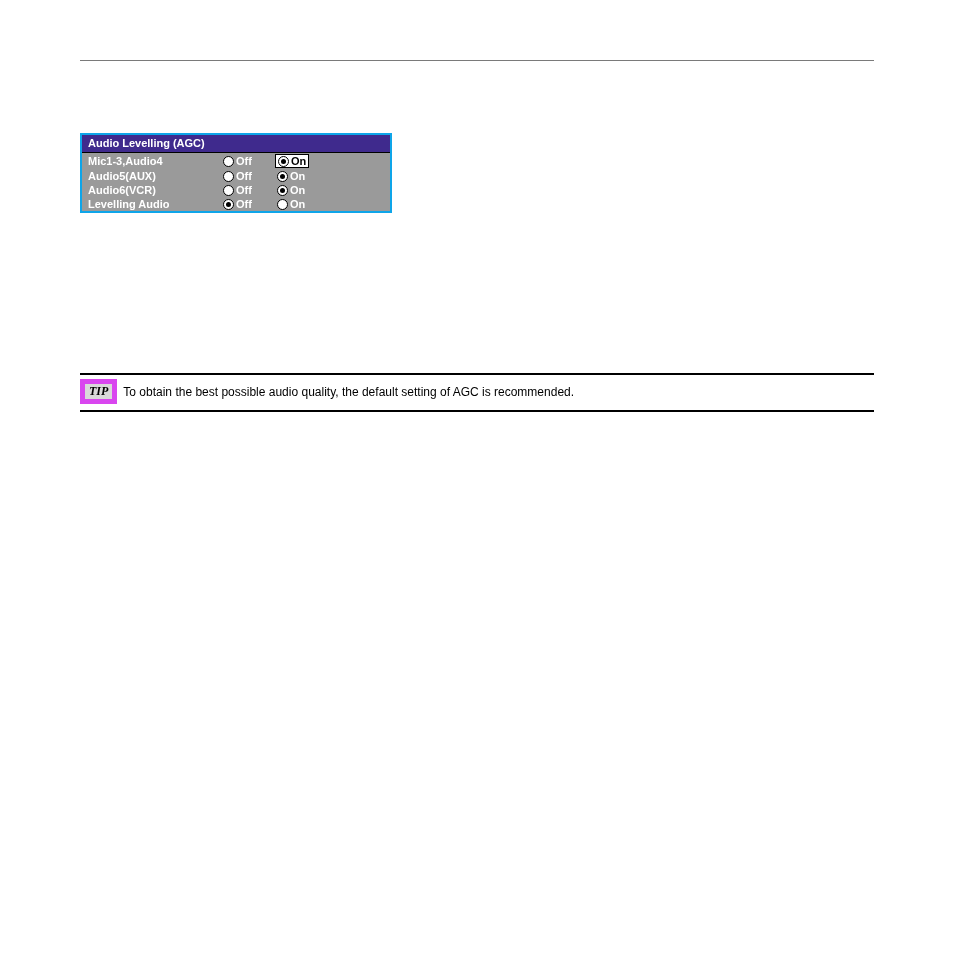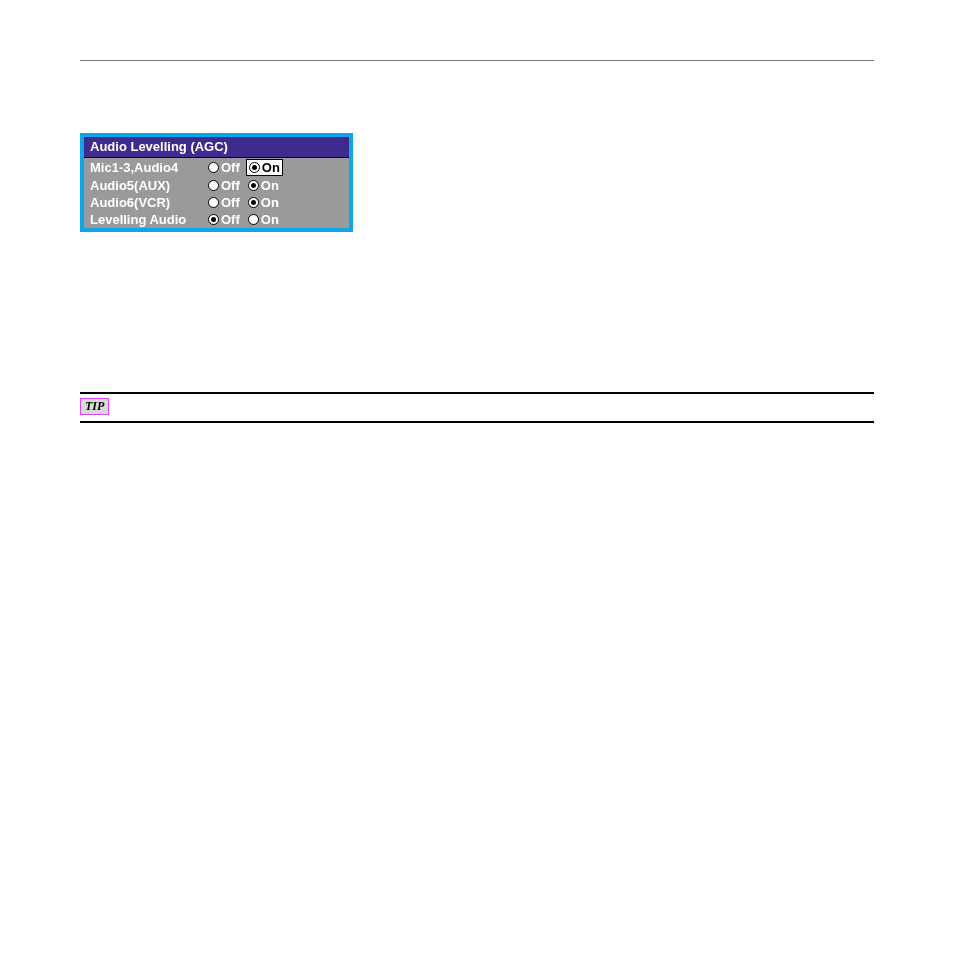--- a/index.html
+++ b/index.html
@@ -23,42 +23,42 @@
   .rule-grey {
     border: none;
     border-top: 1px solid #7a7a7a;
     margin: 0;
   }
   .rule-top    { margin-top: 60px; }
 
   
   .osd {
     margin-top: 72px;     
-    width: 273px;
-    border: 4px solid #0ea5e9;
+    width: 312px;
+    border: 2px solid #0ea5e9;
     font-family: "Tahoma", "Verdana", sans-serif;
-    font-size: 13px;
+    font-size: 11px;
   }
   .osd-title {
     background: #3f2a8d;   
     color: #fff;
     font-weight: bold;
     padding: 2px 6px 3px 6px;
     border-bottom: 1px solid #000;
   }
   .osd-body {
     background: #9a9a9a;
     color: #fff;
   }
   .osd-row {
     display: flex;
     align-items: center;
     padding: 1px 6px;
     font-weight: bold;
-    gap: 4px;
+    gap: 21px;
   }
   .osd-label {
     flex: 0 0 112px;
   }
   .radio {
     width: 11px;
     height: 11px;
     border-radius: 50%;
     background: #fff;
     border: 1px solid #000;
@@ -93,21 +93,21 @@
     border-top: 2px solid #000;
     margin: 0;
   }
   .tip-body {
     display: flex;
     align-items: center;
     padding: 4px 0 6px 0;
   }
   .tip-badge {
     background: #d9d9d9;
-    border: 1px solid #d946ef;
+    border: 5px solid #d946ef;
     padding: 0 4px;
     font-style: italic;
     font-weight: bold;
     font-size: 12px;
     margin-right: 6px;
     font-family: "Times New Roman", serif;
   }
   .tip-text {
     font-size: 12px;
   }
@@ -179,17 +179,18 @@
         </span>
       </div>
 
     </div>
   </div>
 
   <div class="tip-wrap">
     <hr class="tip-top">
     <div class="tip-body">
       <span class="tip-badge">TIP</span>
+      <span class="tip-text">To obtain the best possible audio quality, the default setting of AGC is recommended.</span>
     </div>
     <hr class="tip-bot">
   </div>
 
 </div>
 
 </body></html>

